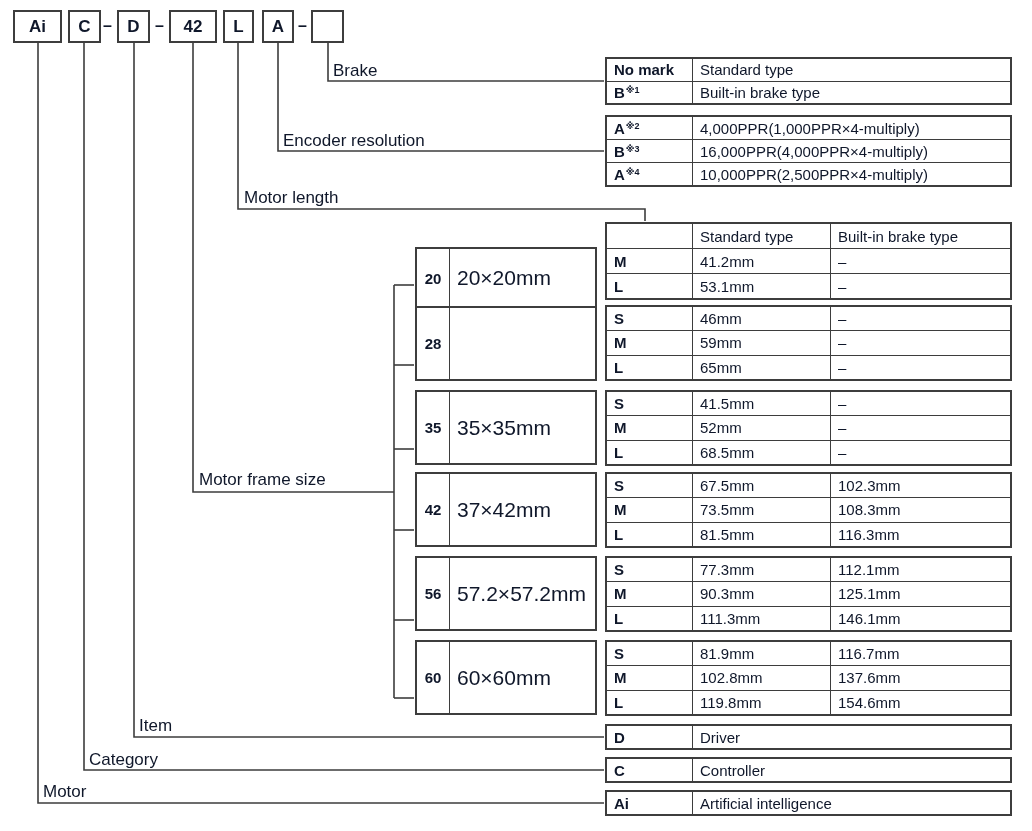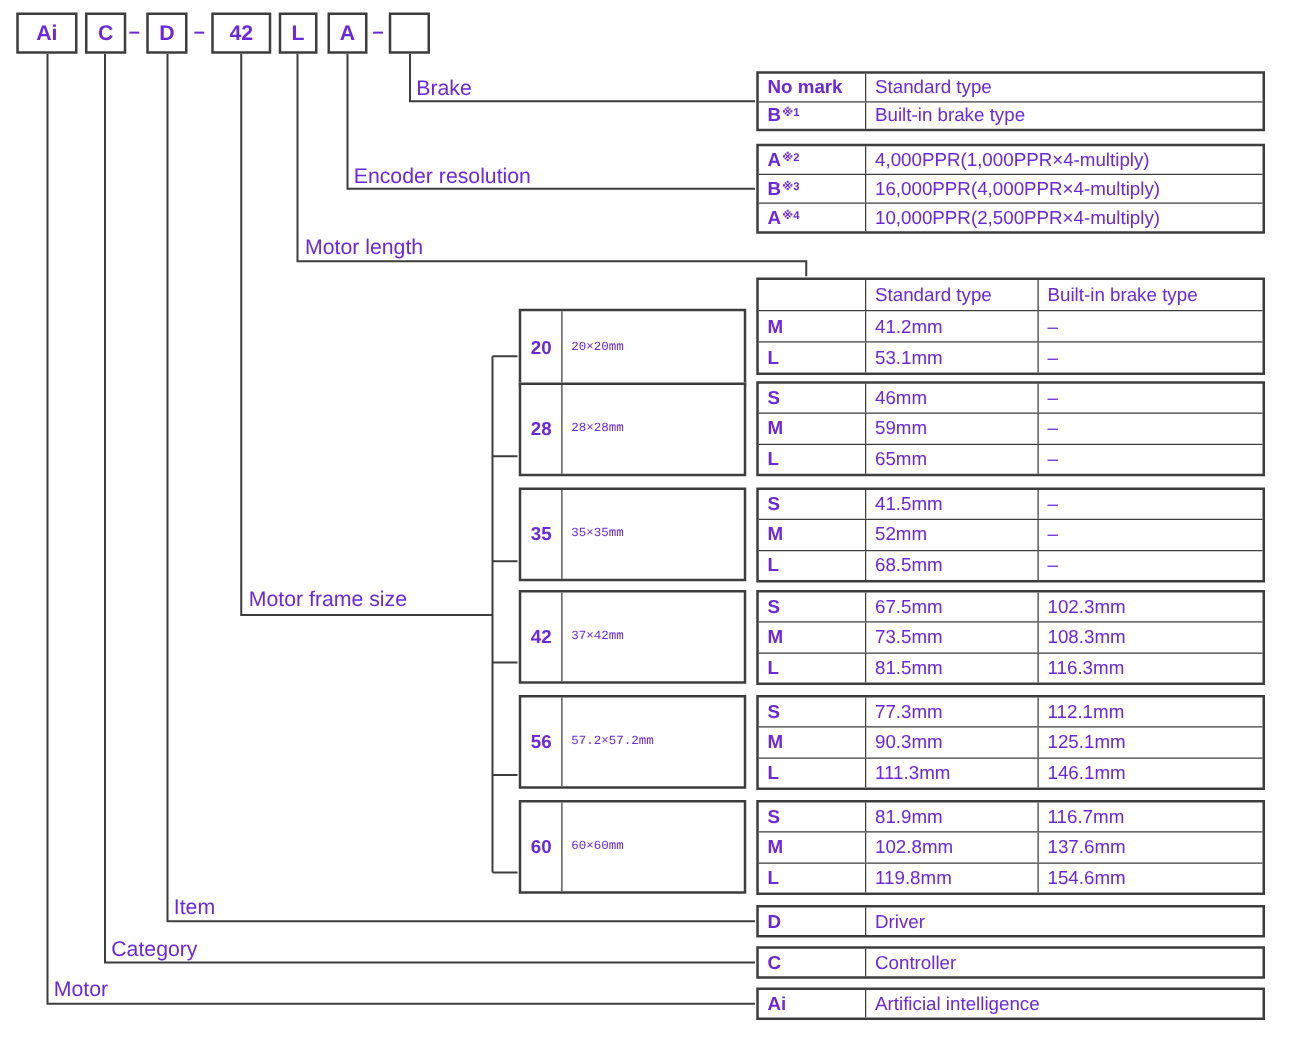--- a/index.html
+++ b/index.html
@@ -1,19 +1,19 @@
 <!DOCTYPE html>
 <html><head>
 <meta charset="utf-8">
 <style>
   html,body{margin:0;padding:0;background:#ffffff;}
   #stage{
     position:relative;width:1032px;height:831px;background:#ffffff;
     font-family:"Liberation Sans","DejaVu Sans",sans-serif;
-    color:#6d28d9;overflow:hidden;
+    color:#0f172a;overflow:hidden;
   }
   #wires{position:absolute;left:0;top:0;pointer-events:none;}
   .codebox{
     position:absolute;box-sizing:border-box;border:2px solid #3d3d3d;
     display:flex;align-items:center;justify-content:center;
     font-weight:bold;font-size:17px;background:#fff;
   }
   .dash{position:absolute;font-weight:bold;font-size:16px;}
   .lbl{position:absolute;font-size:17px;white-space:nowrap;}
   .tbl{
@@ -34,21 +34,21 @@
   sup.note{font-size:9px;font-weight:bold;position:relative;top:-2px;margin-left:1px;}
   .framebox{
     position:absolute;box-sizing:border-box;border:2px solid #3d3d3d;
     display:flex;background:#fff;
   }
   .framebox .num{
     width:33px;display:flex;align-items:center;justify-content:center;
     font-weight:bold;font-size:15px;border-right:1.5px solid #3d3d3d;box-sizing:border-box;
   }
   .framebox .dim{
-    flex:1;display:flex;align-items:center;padding-left:7px;font-size:10px;white-space:nowrap;font-family:Liberation Mono, monospace;
+    flex:1;display:flex;align-items:center;padding-left:7px;font-size:21px;white-space:nowrap;
   }
 </style>
 </head>
 <body>
 
 <div id="stage">
 
   <svg id="wires" width="1032" height="831">
     <g fill="none" stroke="#3d3d3d" stroke-width="1.6">
       <polyline points="328,43 328,81 604,81"></polyline>
@@ -126,21 +126,20 @@
       <div class="td cf">10,000PPR(2,500PPR×4-multiply)</div>
     </div>
   </div>
 
   <div class="framebox" style="left:415px;top:247px;width:182px;height:62px">
     <div class="num">20</div>
     <div class="dim">20×20mm</div>
   </div>
   <div class="framebox" style="left:415px;top:306px;width:182px;height:75px">
     <div class="num">28</div>
-    <div class="dim">28×28mm</div>
   </div>
   <div class="framebox" style="left:415px;top:390px;width:182px;height:75px">
     <div class="num">35</div>
     <div class="dim">35×35mm</div>
   </div>
   <div class="framebox" style="left:415px;top:472px;width:182px;height:75px">
     <div class="num">42</div>
     <div class="dim">37×42mm</div>
   </div>
   <div class="framebox" style="left:415px;top:556px;width:182px;height:75px">

